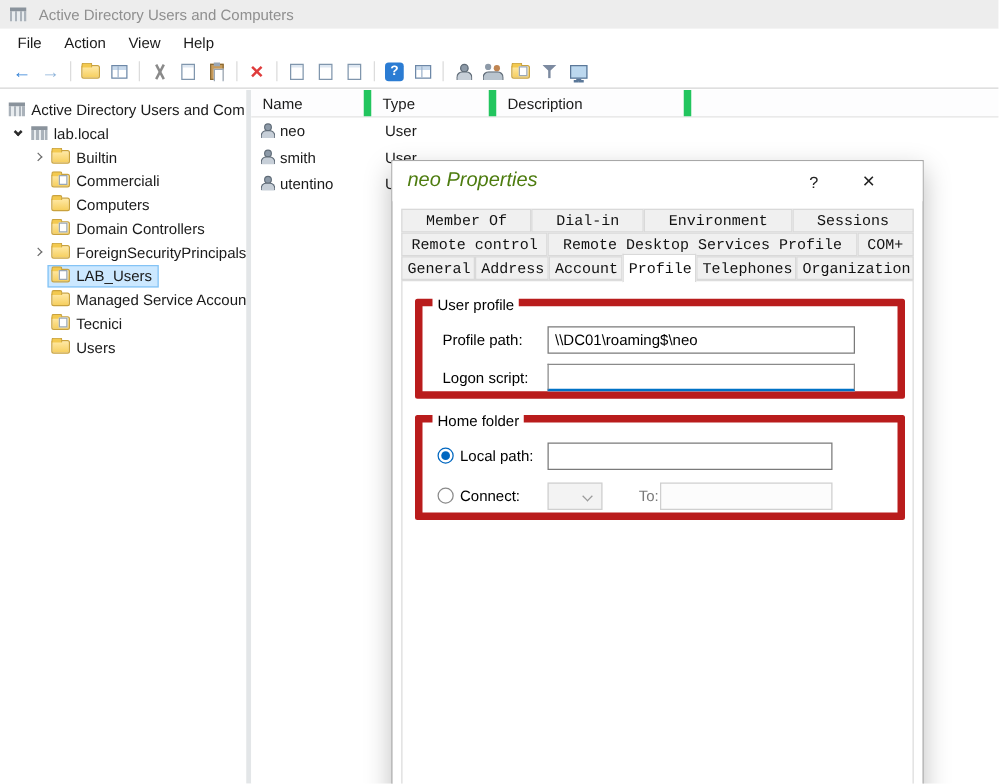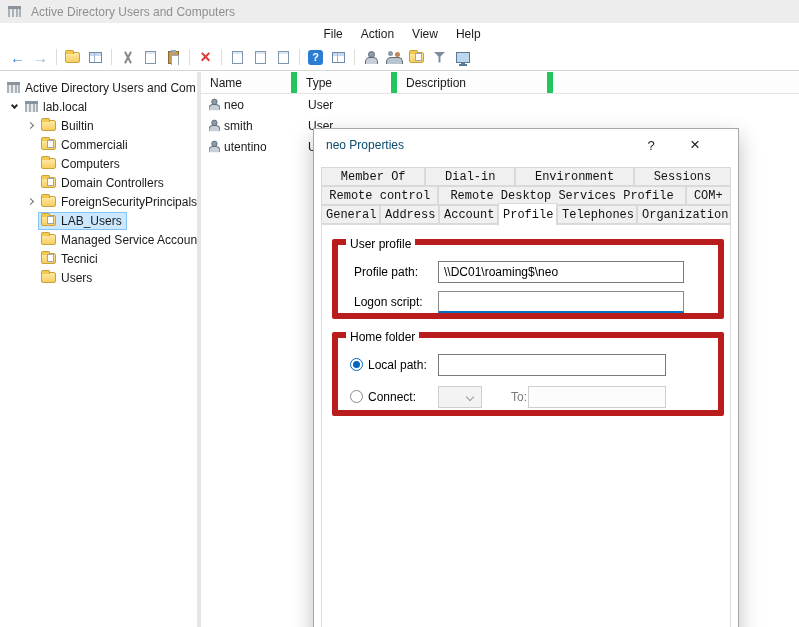--- a/index.html
+++ b/index.html
@@ -5,21 +5,21 @@
   * { box-sizing: border-box; margin: 0; padding: 0; }
   html,body { width:799px; height:627px; overflow:hidden; }
   body { font-family:"Liberation Sans", sans-serif; font-size:12px; color:#1a1a1a; background:#fff; }
   .screen { position:relative; width:799px; height:627px; overflow:hidden; background:#fff; }
 
   
   .titlebar { position:absolute; left:0; top:0; right:0; height:23px; background:#ededed; display:flex; align-items:center; padding-left:8px; }
   .win-title { color:#8f8f8f; font-size:12px; margin-left:10px; white-space:nowrap; }
 
   
-  .menubar { position:absolute; left:0; top:23px; right:0; height:21px; background:#fff; display:flex; align-items:center; padding-left:5px;justify-content:center; }
+  .menubar { position:absolute; left:0; top:23px; right:0; height:21px; background:#fff; display:flex; align-items:center; padding-left:5px; }
   .menu-item { padding:2px 9px; color:#1a1a1a; cursor:default; }
 
   
   .toolbar { position:absolute; left:0; top:44px; right:0; height:27px; background:#fff; border-bottom:1px solid #d5d5d5; display:flex; align-items:center; padding-left:6px; }
   .tb { width:23px; height:22px; display:flex; align-items:center; justify-content:center; border-radius:2px; }
   .tb-sep { width:1px; height:16px; background:#dcdcdc; margin:0 4px; }
 
   
   .g-arrow-left::after { content:"\2190"; color:#2f7fd6; font-size:15px; font-weight:bold; }
   .g-arrow-right::after { content:"\2192"; color:#8fb4da; font-size:15px; font-weight:bold; }
@@ -74,21 +74,21 @@
   .list-row { display:flex; height:21px; align-items:center; }
   .lr-c1 { width:96px; display:flex; align-items:center; padding-left:6px; }
   .lr-c1 .ico-person { transform:scale(.9); }
   .lr-name { margin-left:4px; }
   .lr-c2 { width:100px; padding-left:11px; }
   .lr-c3 { width:156px; }
 
   
   .dialog { position:absolute; left:313px; top:128px; width:426px; height:520px; background:#fff; border:1px solid #a8a8a8; box-shadow:0 8px 20px rgba(0,0,0,.25); z-index:10; }
   .dlg-titlebar { position:absolute; left:0; top:0; right:0; height:32px; display:flex; align-items:center; padding:0 28px 0 12px; background:#fff; }
-  .dlg-title { flex:1; font-size:12px; color:#0c4a6e; }
+  .dlg-title { flex:1; font-size:16px; color:#4d7c0f;font-style:italic; }
   .dlg-btn { width:30px; height:24px; display:flex; align-items:center; justify-content:center; font-size:13px; color:#222; }
   .dlg-btn.close { font-size:17px; margin-left:14px; }
 
   .tabs { position:absolute; left:7px; right:7px; top:38px; }
   .tab-row { display:flex;font-family:Liberation Mono, monospace; }
   .tab { flex:1 1 auto; height:19px; line-height:18px; text-align:center; background:#f0f0f0; border:1px solid #d9d9d9; font-size:12px; color:#111; white-space:nowrap; padding:0 4px; overflow:hidden; }
   .tab.wide { flex:2.1 1 auto; }
   .tab.active { position:relative; top:-2px; height:23px; line-height:22px; background:#fff; border-bottom:1px solid #fff; z-index:6; }
 
   .tab-page { position:absolute; left:7px; right:7px; top:95px; bottom:0; border:1px solid #dcdcdc; background:#fff; z-index:1; }

